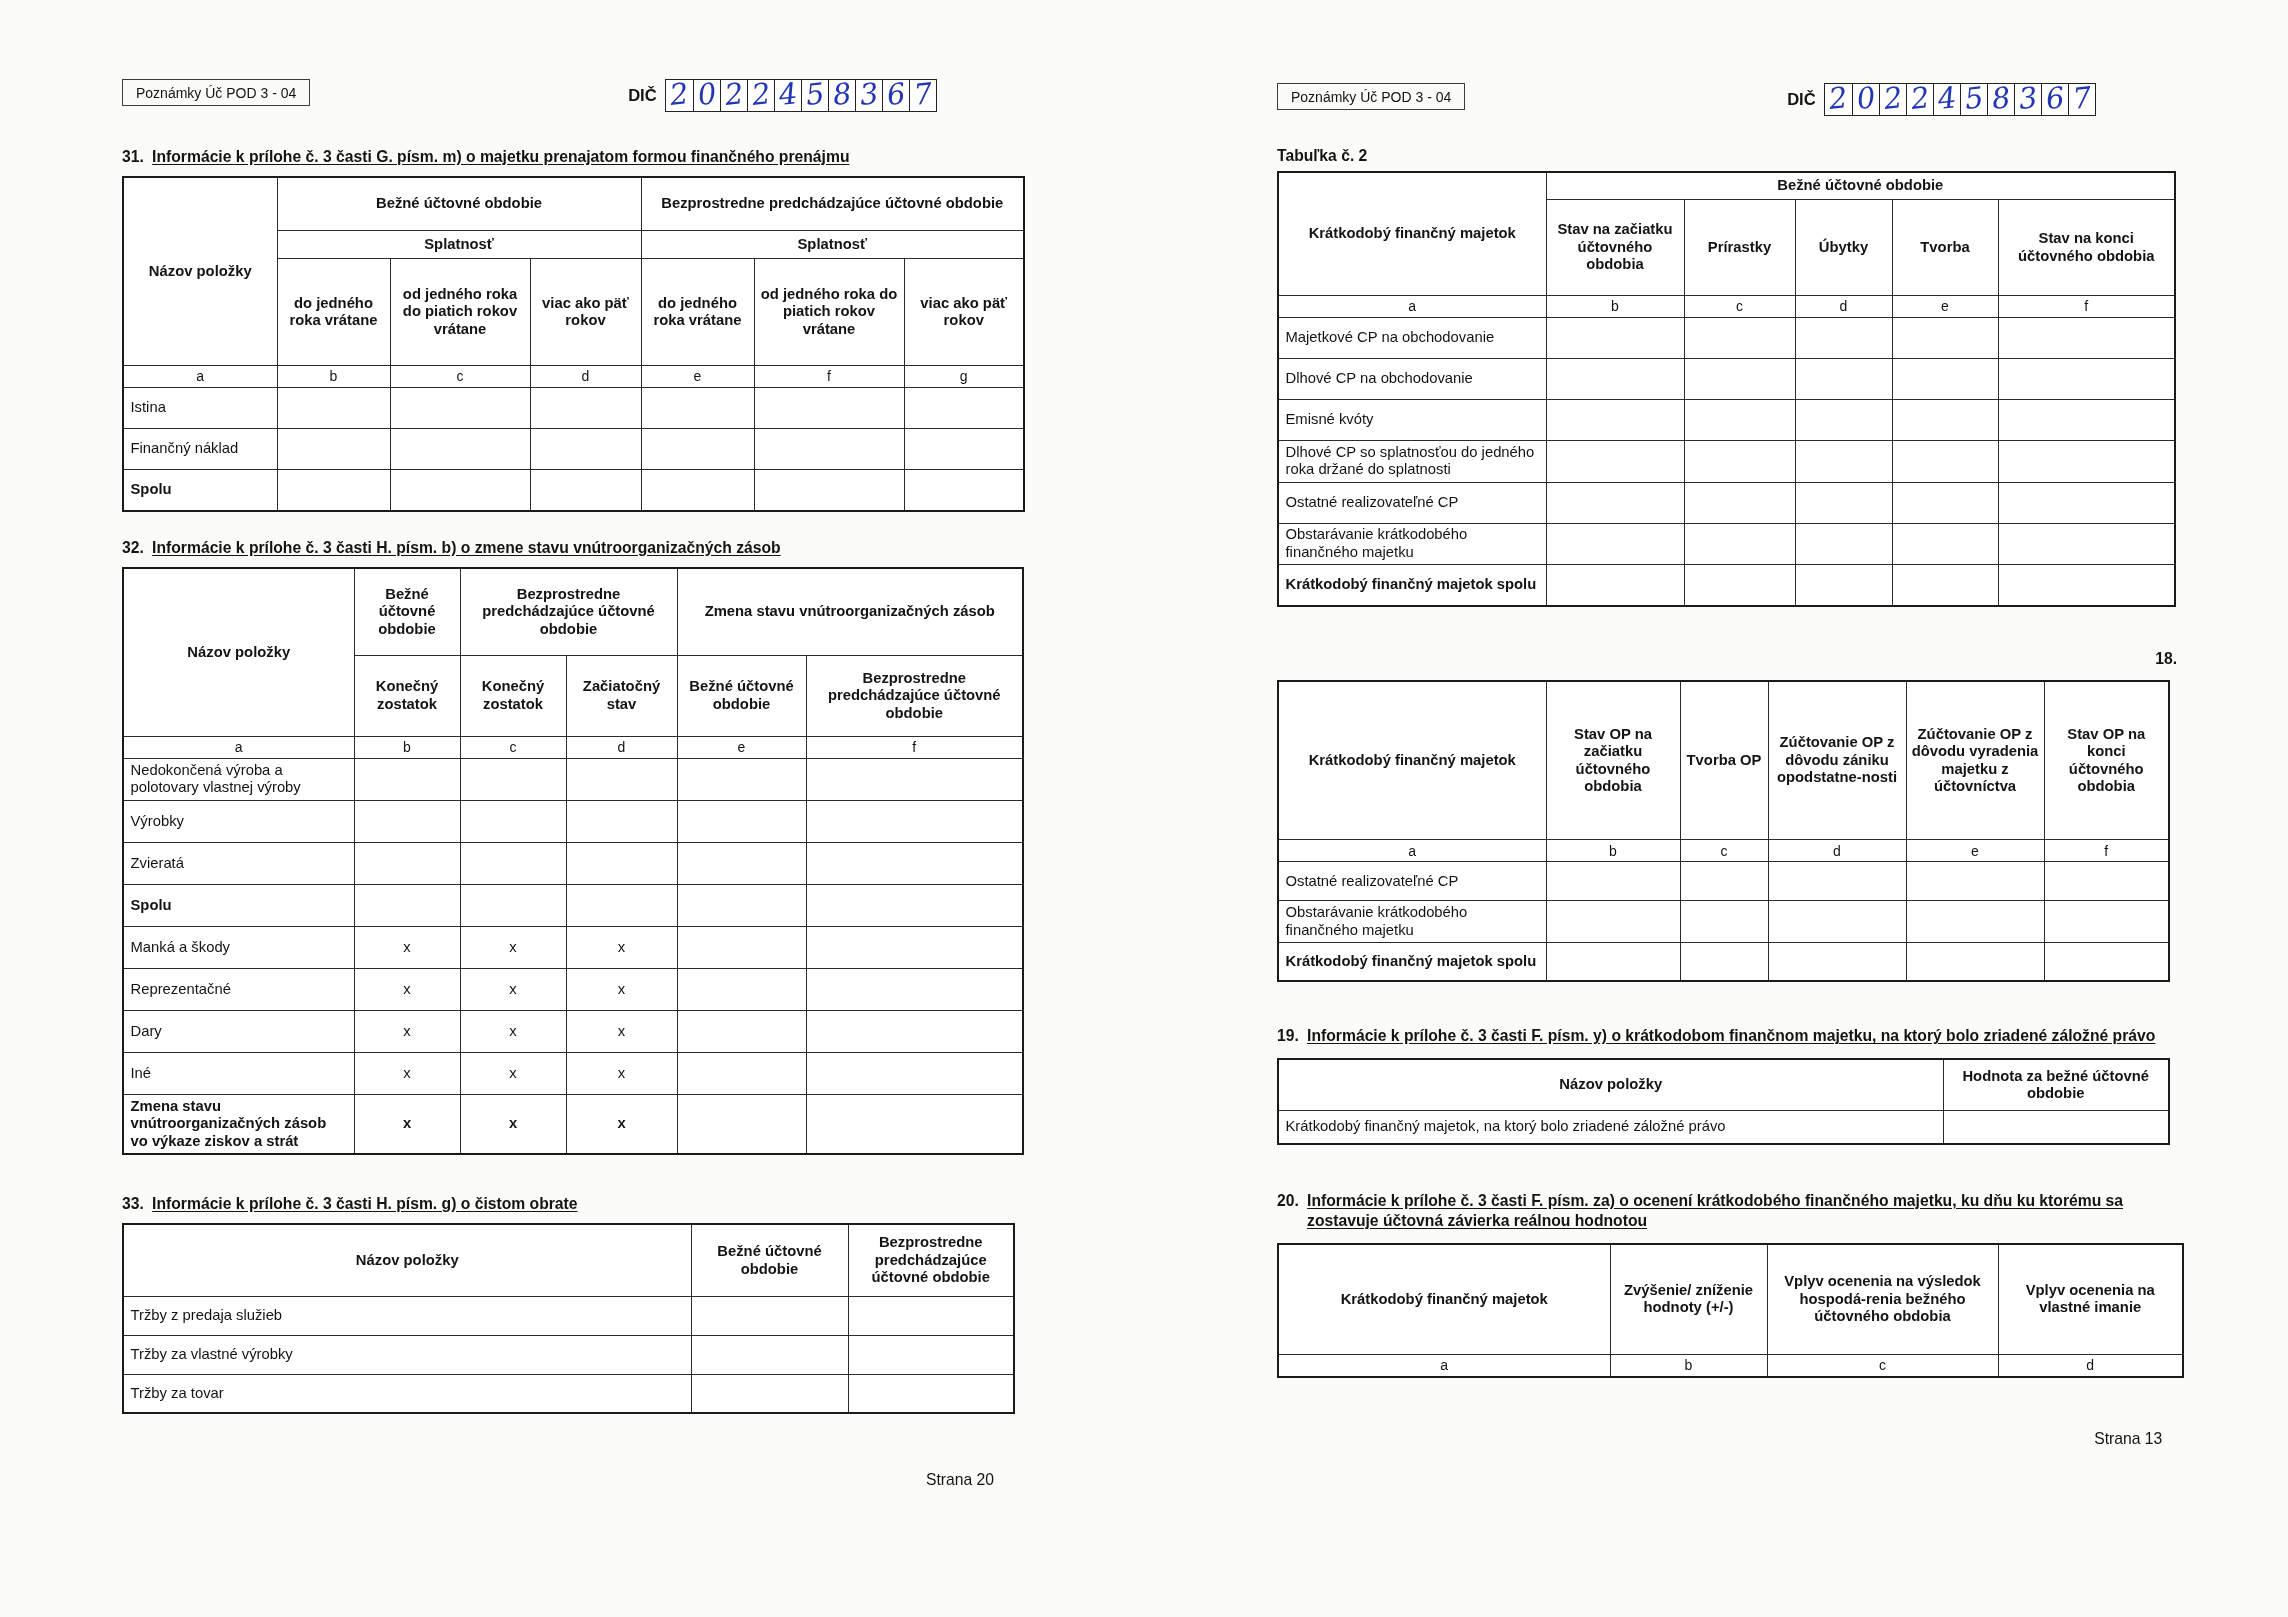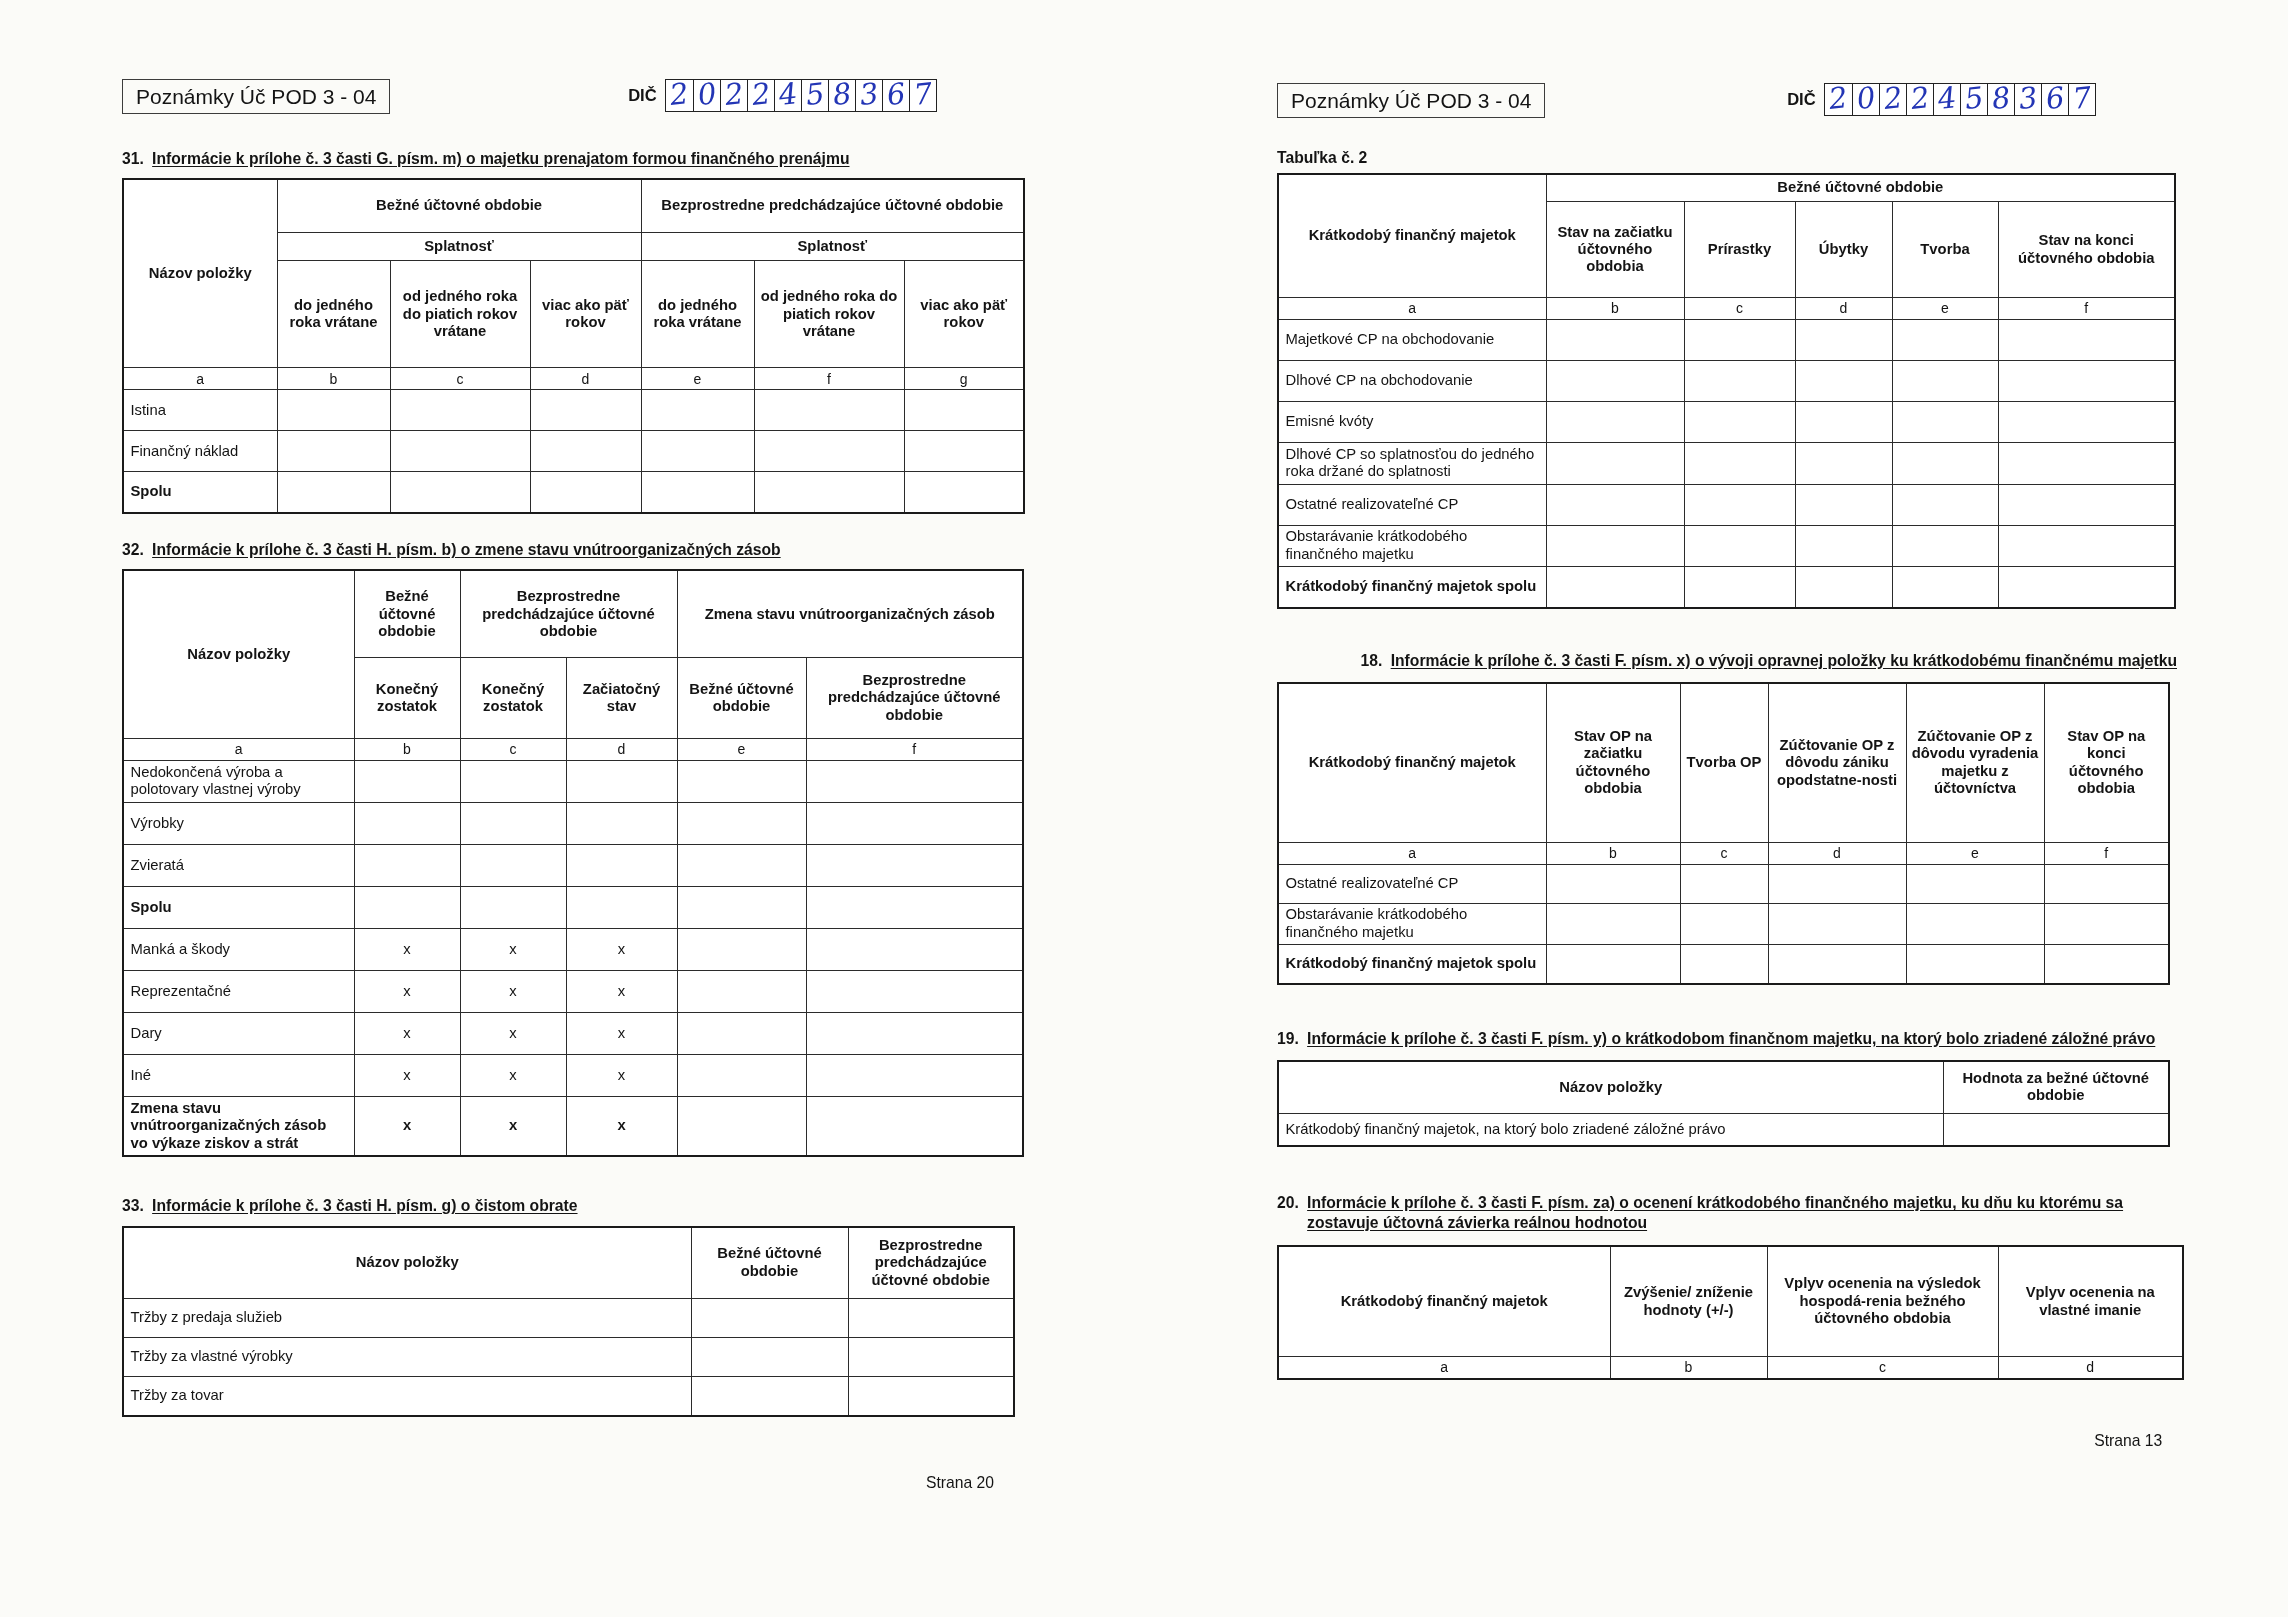--- a/index.html
+++ b/index.html
@@ -10,21 +10,21 @@
     font-family: "Liberation Sans", sans-serif;
     color: #141414;
     position: relative;
     overflow: hidden;
   }
   .page { position: absolute; }
   #left-page  { left: 122px;  top: 79px; width: 903px; }
   #right-page { left: 1277px; top: 83px; width: 900px; }
 
   .hdr-row { display: flex; align-items: flex-start; }
-  .form-id-box { border: 1.4px solid #3c3c3c; padding: 4.6px 13px; font-size: 21px; white-space: nowrap; }
+  .form-id-box { border: 1.4px solid #3c3c3c; padding: 4.6px 13px; font-size: 14px; white-space: nowrap; }
   .dic-group { margin-left: auto; display: flex; align-items: center; gap: 8.3px; margin-right: 88px; }
   #right-page .dic-group { margin-right: 81px; }
   .dic-label { font-size: 16.6px; font-weight: bold; }
   .dic-box { display: flex; border: 1.8px solid #222; height: 33px; background: #fff; }
   .dic-cell { width: 27px; display: flex; align-items: center; justify-content: center; border-left: 1.4px solid #222; }
   .dic-cell:first-child { border-left: none; }
   .dic-digit {
     font-family: "DejaVu Serif", serif; font-style: italic;
     font-size: 29px; color: #2335b5;
     transform: rotate(-6deg); display: block; margin-top: -3.7px;
@@ -493,21 +493,20 @@
           <td class="val"></td>
           <td class="val"></td>
           <td class="val"></td>
           <td class="val"></td>
         </tr>
       </tbody>
   </table>
 
   <div class="sec-title" id="sec18-title">
     <span class="sec-num">18.</span>
-    <span class="sec-text">Informácie k prílohe č. 3 časti  F. písm. x) o vývoji opravnej položky ku krátkodobému finančnému majetku</span>
   </div>
 
   <table id="t18">
     <colgroup>
       <col style="width:268px">
         <col style="width:134px">
         <col style="width:88px">
       <col style="width:138px">
         <col style="width:138px">
         <col style="width:125px">

